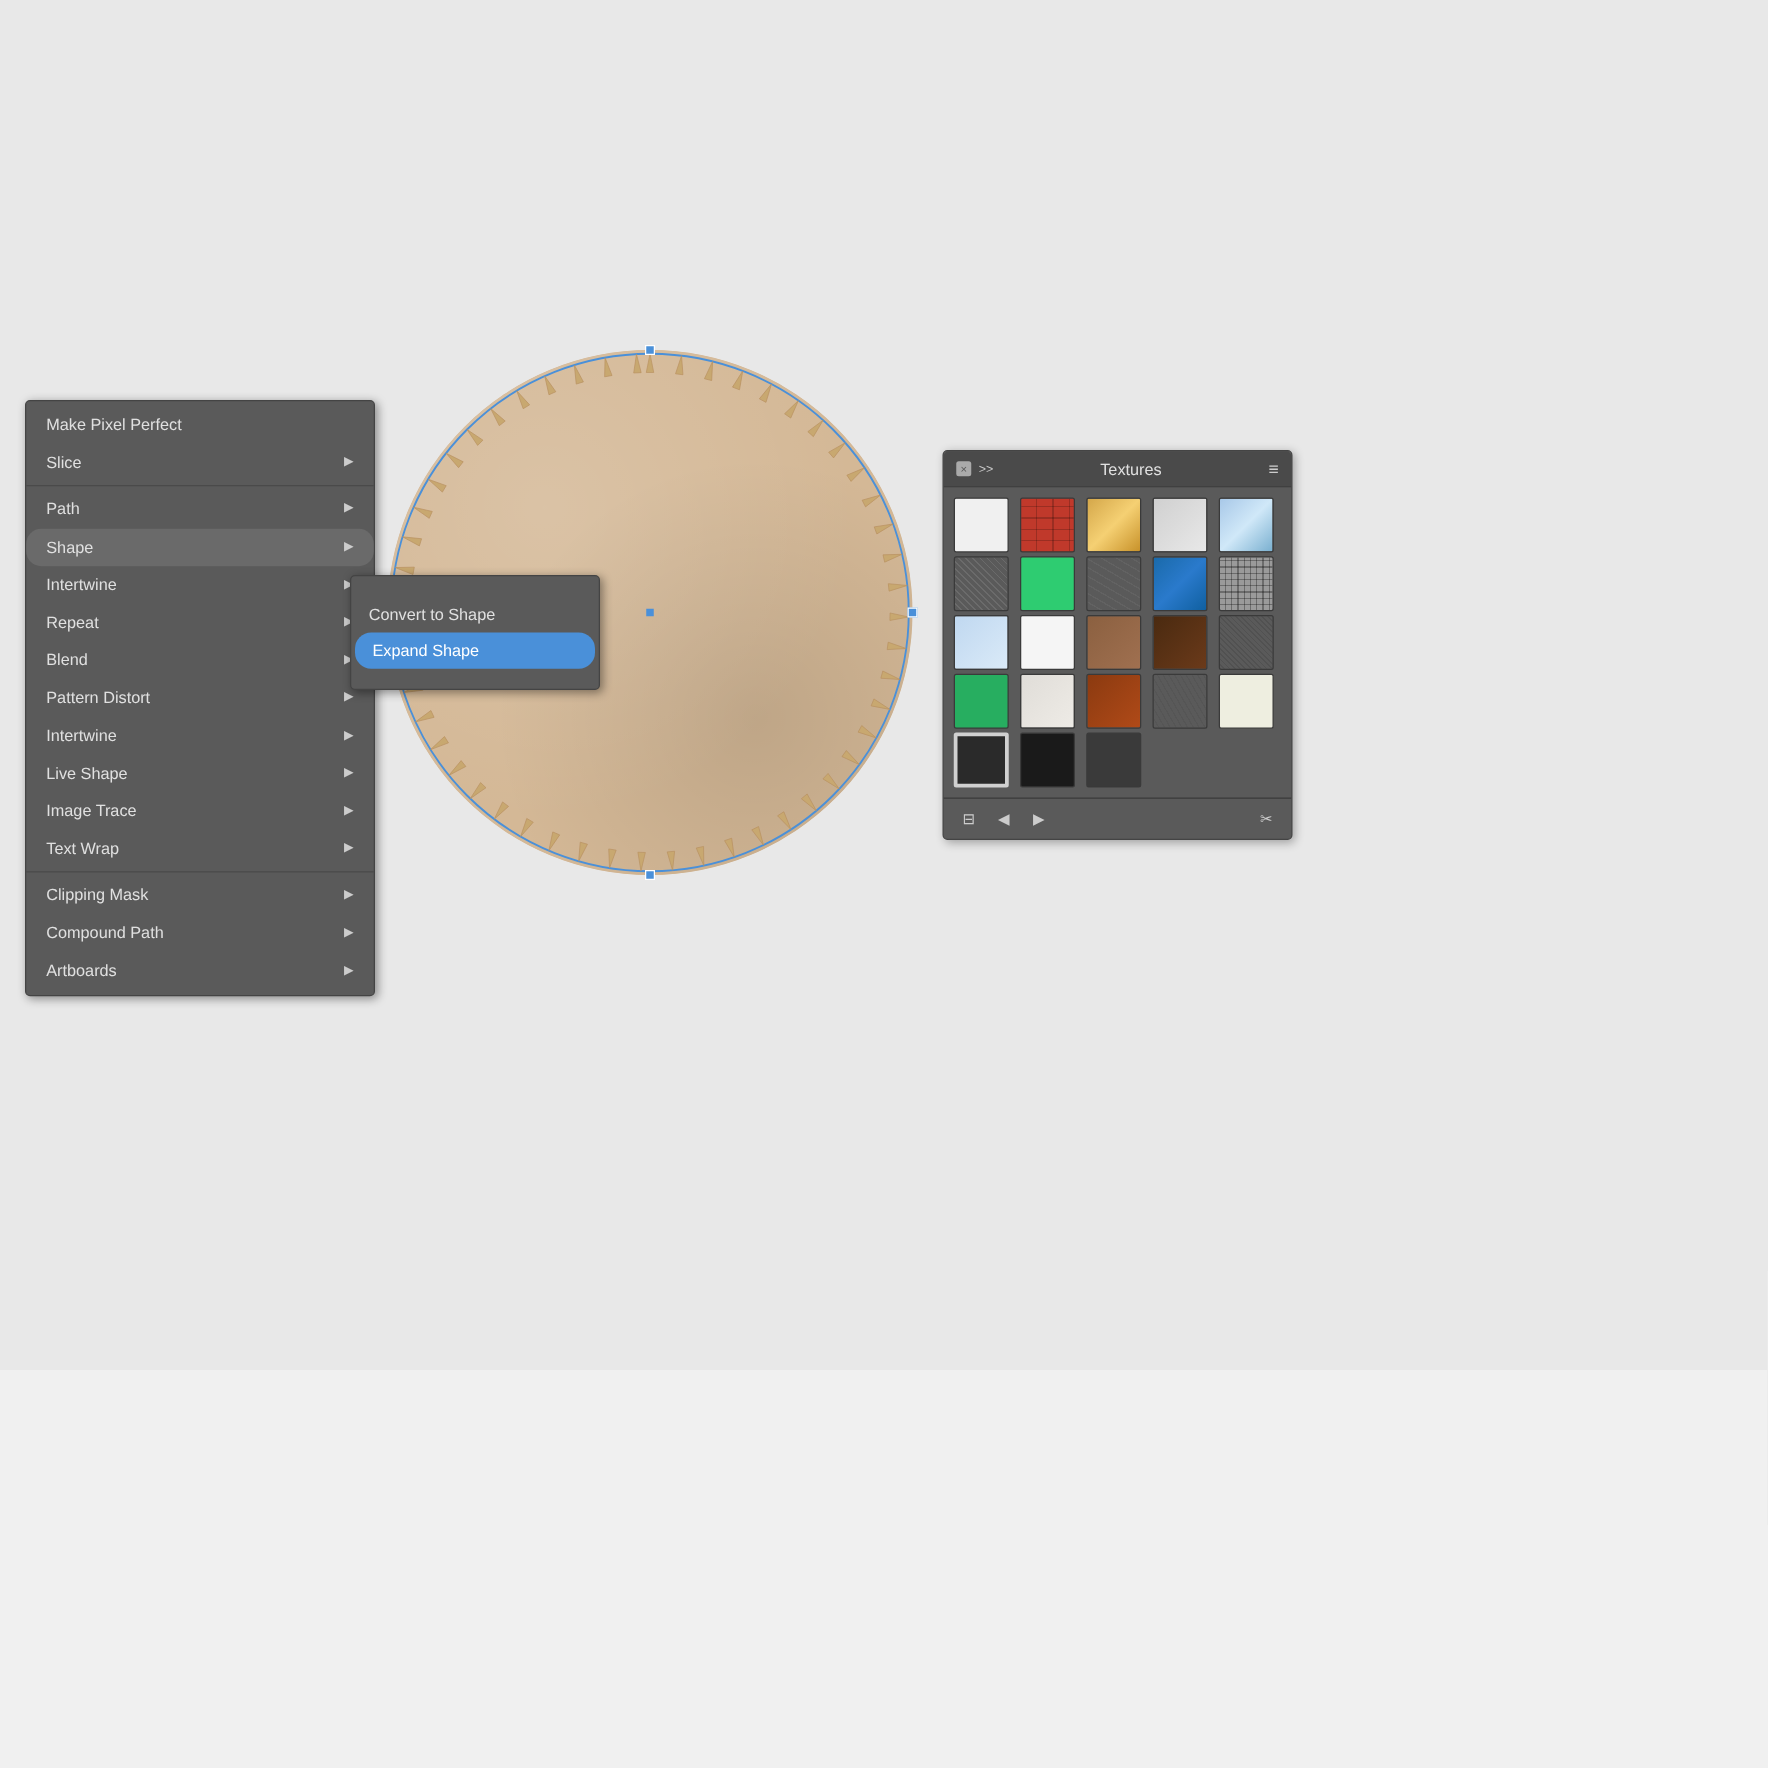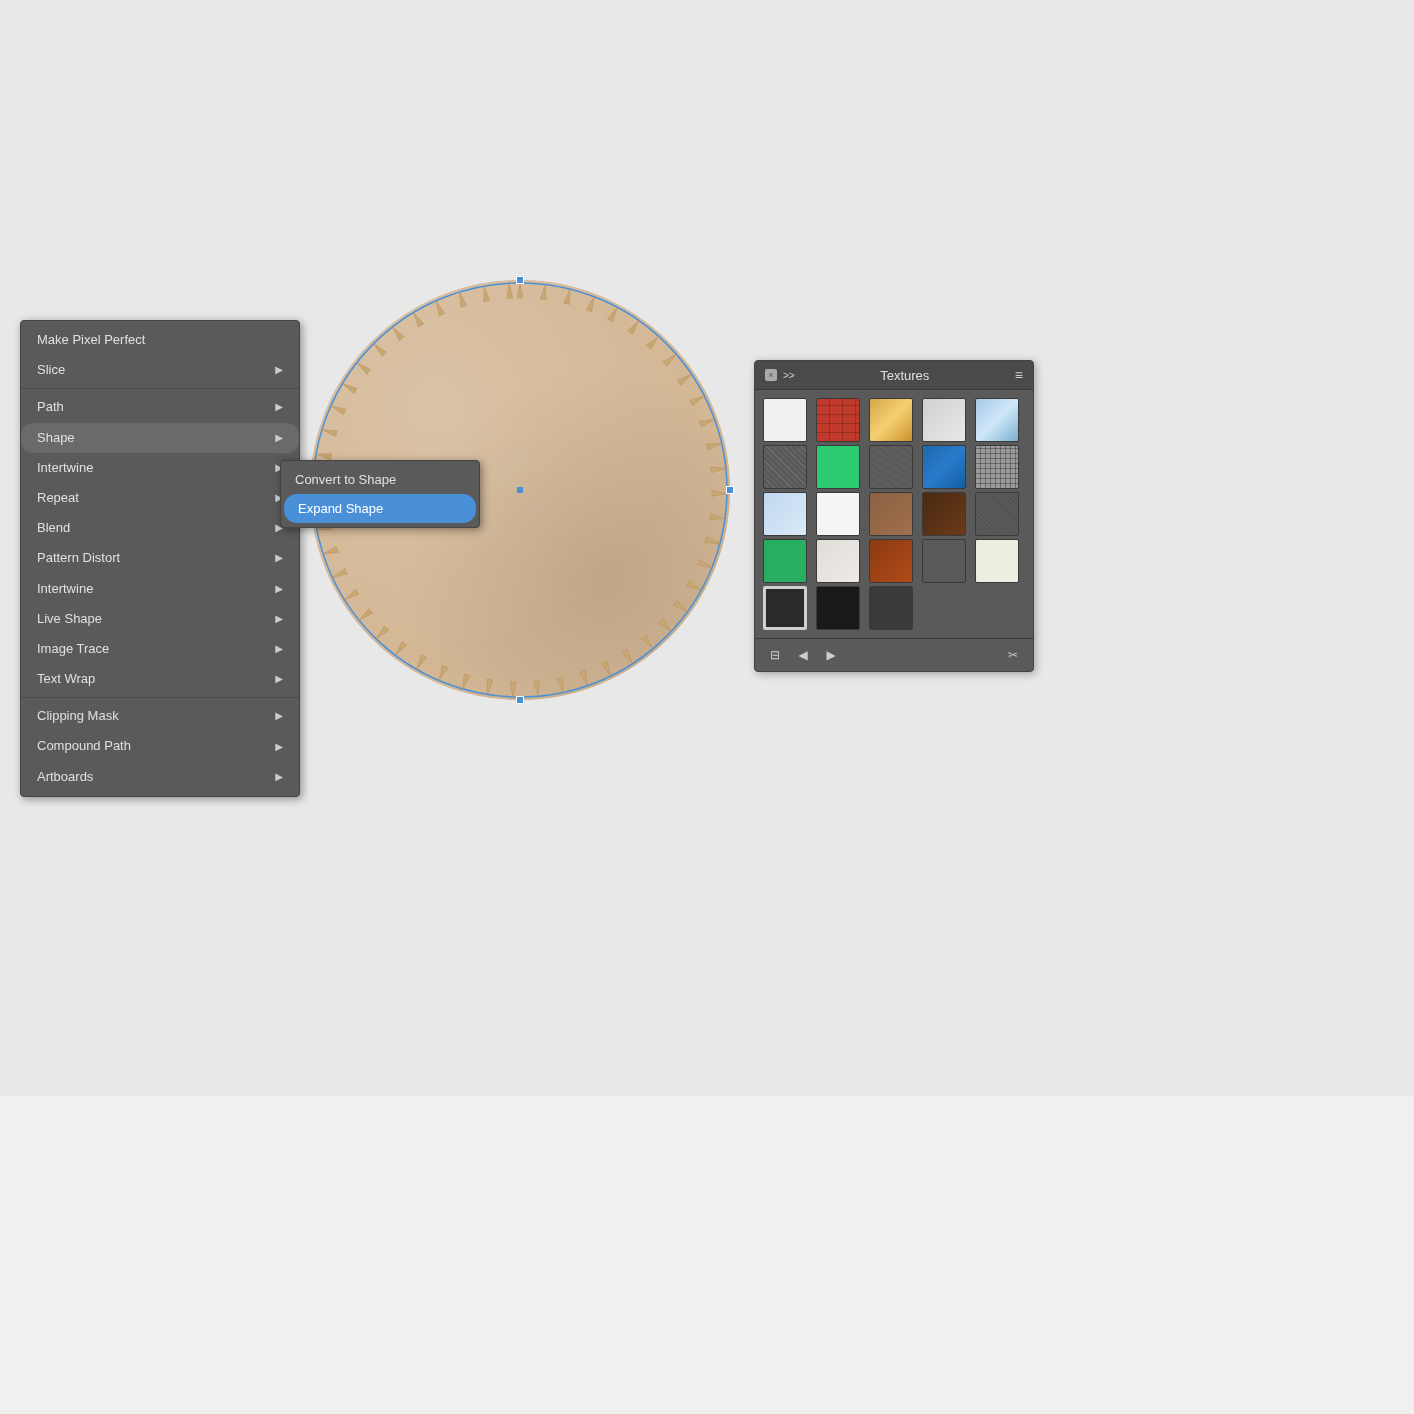--- a/index.html
+++ b/index.html
@@ -114,21 +114,21 @@
 
     
     .submenu {
       position: absolute;
       top: 460px;
       left: 280px;
       width: 200px;
       background: #5a5a5a;
       border: 1px solid #444;
       border-radius: 4px;
-      padding: 4px 0;
+      padding: 16px 0;
       box-shadow: 2px 2px 8px rgba(0,0,0,0.4);
       z-index: 101;
     }
 
     .submenu-item {
       display: flex;
       align-items: center;
       padding: 7px 14px;
       color: #e0e0e0;
       cursor: pointer;

